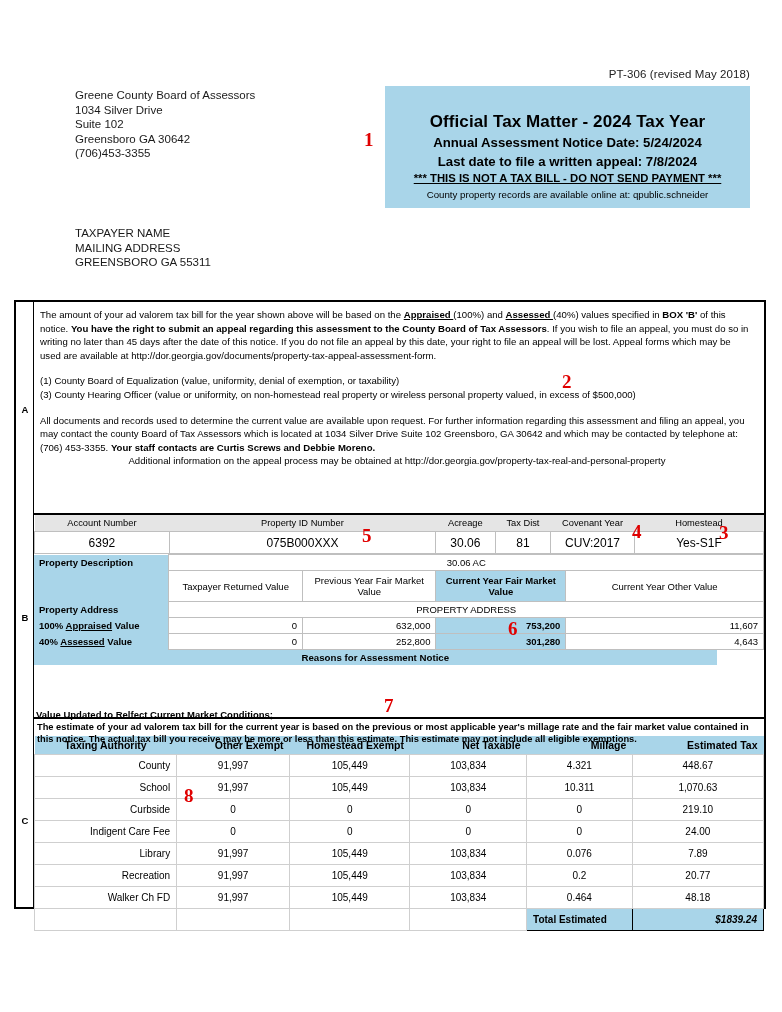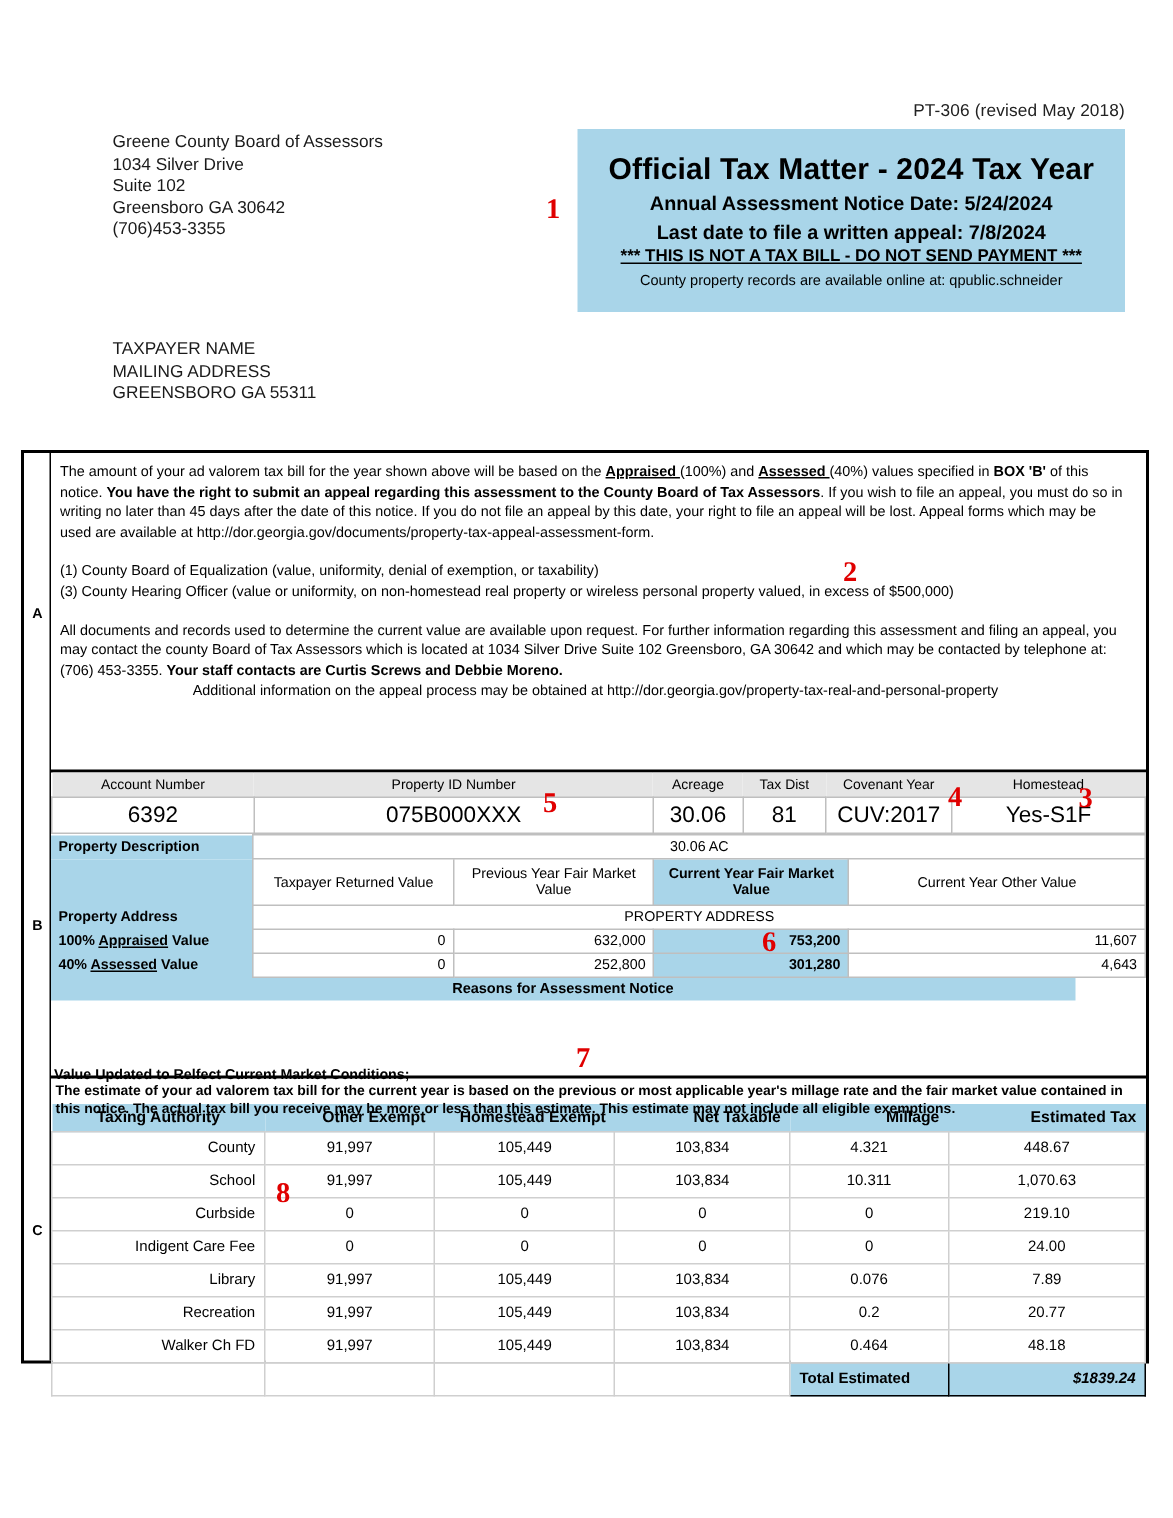--- a/index.html
+++ b/index.html
@@ -55,25 +55,25 @@
     left: 385px;
     top: 86px;
     width: 365px;
     height: 122px;
     background: #a9d5e9;
     text-align: center;
     padding-top: 6px;
     box-sizing: border-box;
   }
   .notice-title {
-    font-size: 20px;
+    font-size: 17px;
     font-weight: bold;
     color: #000;
     letter-spacing: .1px;
-    margin-top: 10px;
+    margin-top: 20px;
   }
   .notice-sub {
     font-size: 9.7px;
     color: #111;
     margin-top: 5px;
     padding: 0 6px;
     line-height: 11px;
   }
   .notice-sub .hidden-line {
     display: block;
@@ -172,21 +172,21 @@
     font-size: 9.3px;
     font-weight: normal;
     padding: 3px 4px;
     text-align: center;
     border: none;
   }
   table.b-top td {
     border: 1px solid #bfbfbf;
     padding: 3px 4px;
     text-align: center;
-    font-size: 15px;
+    font-size: 12px;
     background: #fff;
     height: 15px;
   }
   table.b-main {
     border-collapse: collapse;
     width: 100%;
     table-layout: fixed;
     font-size: 9.5px;
   }
   table.b-main td {

